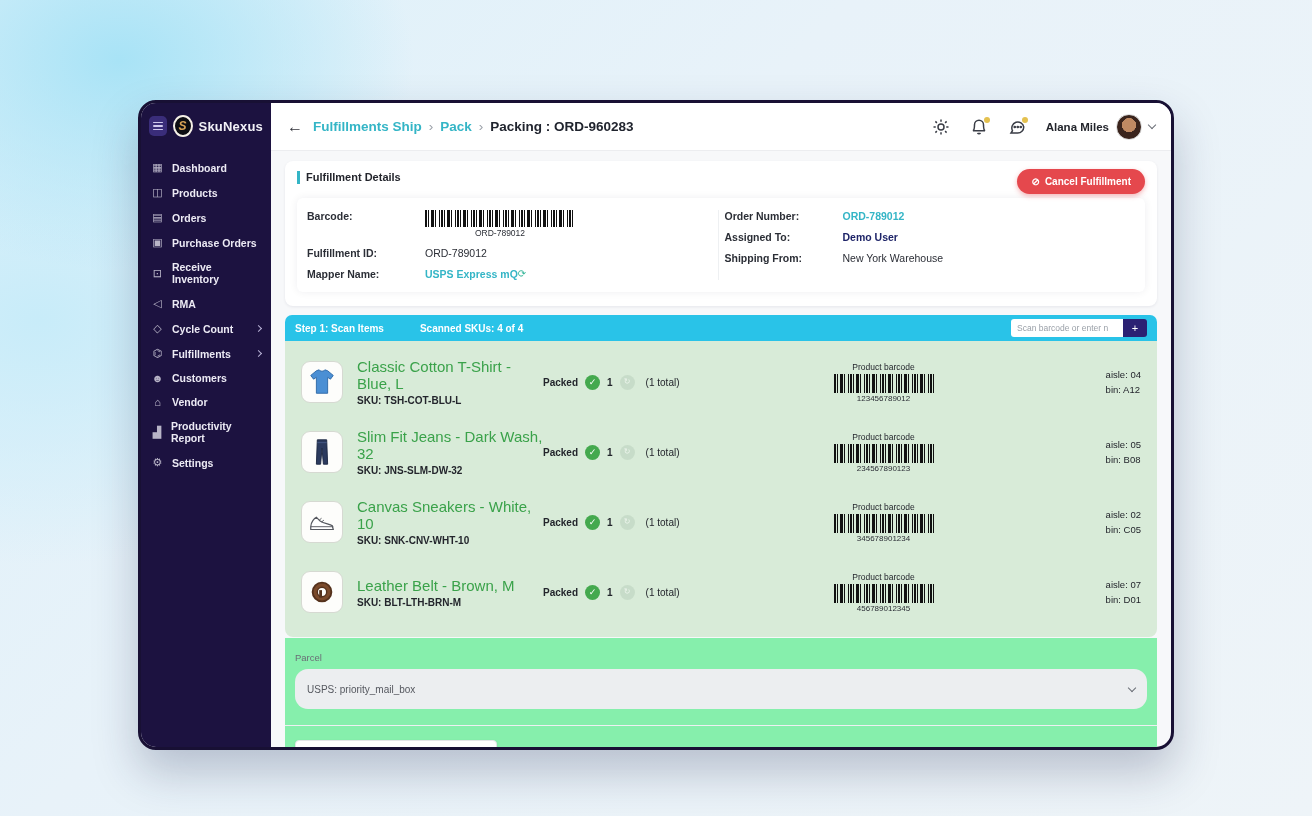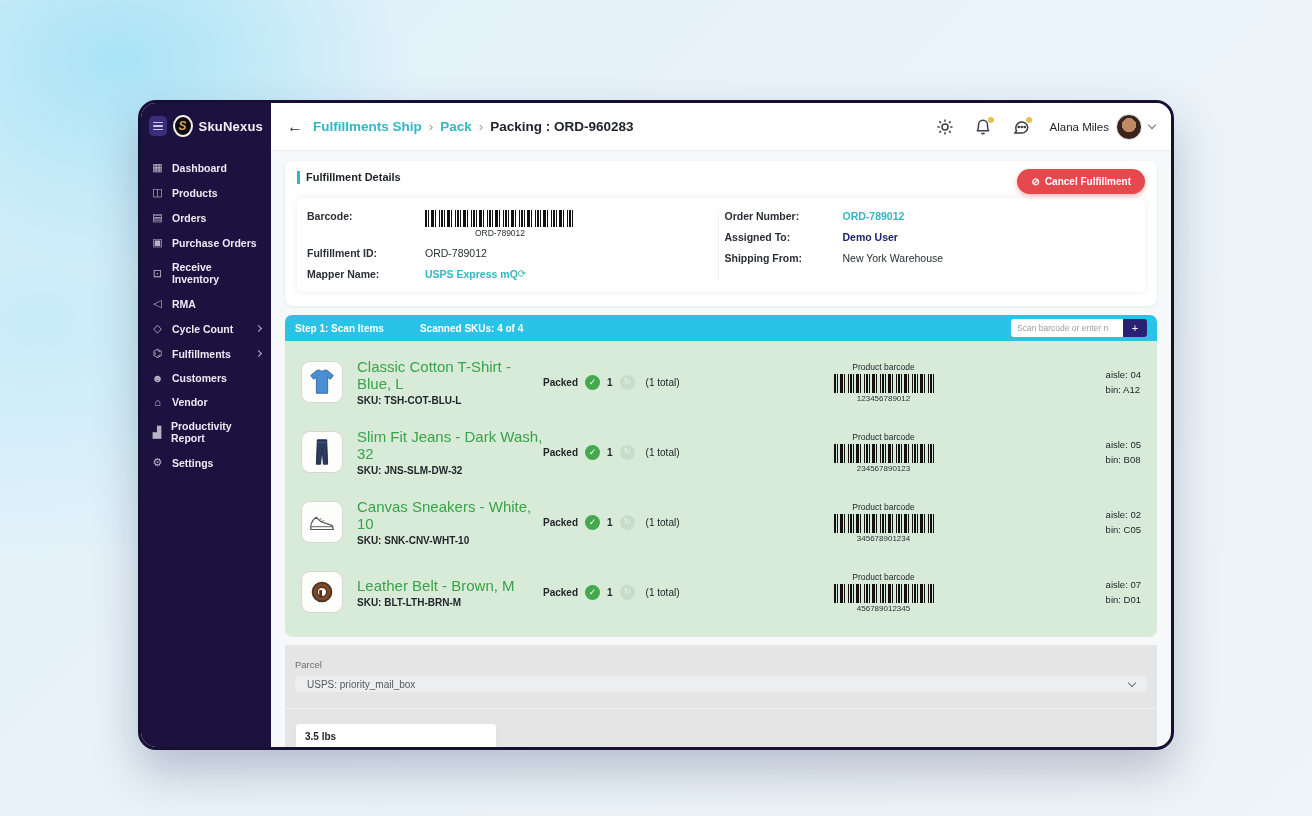--- a/index.html
+++ b/index.html
@@ -35,21 +35,21 @@
   .back-arrow { font-size:16px; color:#32333a; margin-right:10px; cursor:pointer; }
   .crumbs { display:flex; align-items:flex-start; gap:7px; font-size:13.5px; font-weight:700; }
   .crumb-link { color:#34b5c6; cursor:pointer; }
   .crumb-sep { color:#9aa0a8; font-weight:400; }
   .crumb-current { color:#20242e; }
   .top-actions { margin-left:auto; display:flex; align-items:center; gap:20px; }
   .tool-ic { position:relative; width:18px; height:18px; cursor:pointer; color:#3a3d46; }
   .tool-ic svg { width:18px; height:18px; display:block; }
   .dot { position:absolute; top:-1px; right:-2px; width:6px; height:6px; border-radius:50%; background:#e4c14f; }
   .user { display:flex; align-items:center; gap:7px; cursor:pointer; }
-  .user-name { font-size:11.5px; font-weight:400; color:#23252c; }
+  .user-name { font-size:11.5px; font-weight:700; color:#23252c; }
   .avatar { width:26px; height:26px; border-radius:50%; background:radial-gradient(circle at 50% 42%, #c08a63 0 38%, #3a241c 39% 100%); border:1px solid #ddd; }
   .user .chev-d { width:6px; height:6px; border-right:1.4px solid #6a6e76; border-bottom:1.4px solid #6a6e76; transform:rotate(45deg); margin-top:-3px; }
   
   .content { flex:1; padding:10px 14px 0 14px; overflow:hidden; }
   .details-card { background:#fff; border-radius:8px; box-shadow:0 1px 3px rgba(20,30,60,.08); padding:10px 12px 14px 12px; position:relative; }
   .card-title { font-size:11px; font-weight:700; color:#23252c; border-left:3px solid #34b5c6; padding-left:6px; line-height:13px; }
   .cancel-btn { position:absolute; right:12px; top:8px; background:#e5484d; color:#fff; border:none; border-radius:14px; height:25px; padding:0 14px; font-size:10px; font-weight:600; font-family:inherit; display:flex; align-items:center; gap:5px; cursor:pointer; box-shadow:0 2px 5px rgba(229,72,77,.4); }
   .details-body { margin-top:14px; display:flex; border-radius:6px; box-shadow:0 0 8px rgba(20,30,60,.07); padding:12px 10px; }
   .dcol { flex:1; }
   .dcol.right { border-left:1px solid #eef0f2; padding-left:6px; }
@@ -84,23 +84,23 @@
   .cnt { font-size:10px; font-weight:700; color:#23252c; }
   .ghost-btn { width:15px; height:15px; border-radius:50%; background:#c2d8c4; border:none; opacity:.75; cursor:pointer; color:#ffffffcc; font-size:8px; line-height:1; }
   .itotal { font-size:10px; color:#23252c; margin-left:4px; }
   .bc-prod { justify-self:center; text-align:center; }
   .bc-prod .bclbl { font-size:8.5px; color:#23252c; margin-bottom:2px; }
   .bc-prod .bars { width:100px; height:19px; margin:0 auto; }
   .bc-prod .bc-num { font-size:8px; }
   .loc { text-align:left; justify-self:end; }
   .loc div { font-size:9.5px; font-weight:400; color:#23252c; line-height:15px; }
   
-  .ship-section { background:#e5e5e5; margin-top:8px; padding:14px 10px 0 10px; }
+  .ship-section { background:#86efac; margin-top:1px; padding:14px 10px 0 10px; }
   .field-label { font-size:9.5px; color:#6a6e76; margin-bottom:6px; }
-  .parcel-select { height:16px; background:#eceef0; border-radius:6px; display:flex; align-items:center; padding:0 12px; font-size:10px; color:#55585f; cursor:pointer; }
+  .parcel-select { height:40px; background:#eceef0; border-radius:13px; display:flex; align-items:center; padding:0 12px; font-size:10px; color:#55585f; cursor:pointer; }
   .parcel-select .chev-d { margin-left:auto; width:6px; height:6px; border-right:1.4px solid #6a6e76; border-bottom:1.4px solid #6a6e76; transform:rotate(45deg); margin-top:-3px; }
   .hr { border-top:1px solid #eef0f2; margin:16px -10px 14px -10px; }
   .weight-input { width:202px; height:26px; border:1px solid #e3e5e8; border-radius:4px 4px 0 0; font-size:10px; font-weight:700; color:#23252c; padding:0 9px; font-family:inherit; background:#fff; outline:none; box-shadow:0 1px 3px rgba(20,30,60,.08); }
 </style>
 </head>
 <body>
 
 <div class="window">
 
   <div class="sidebar">

